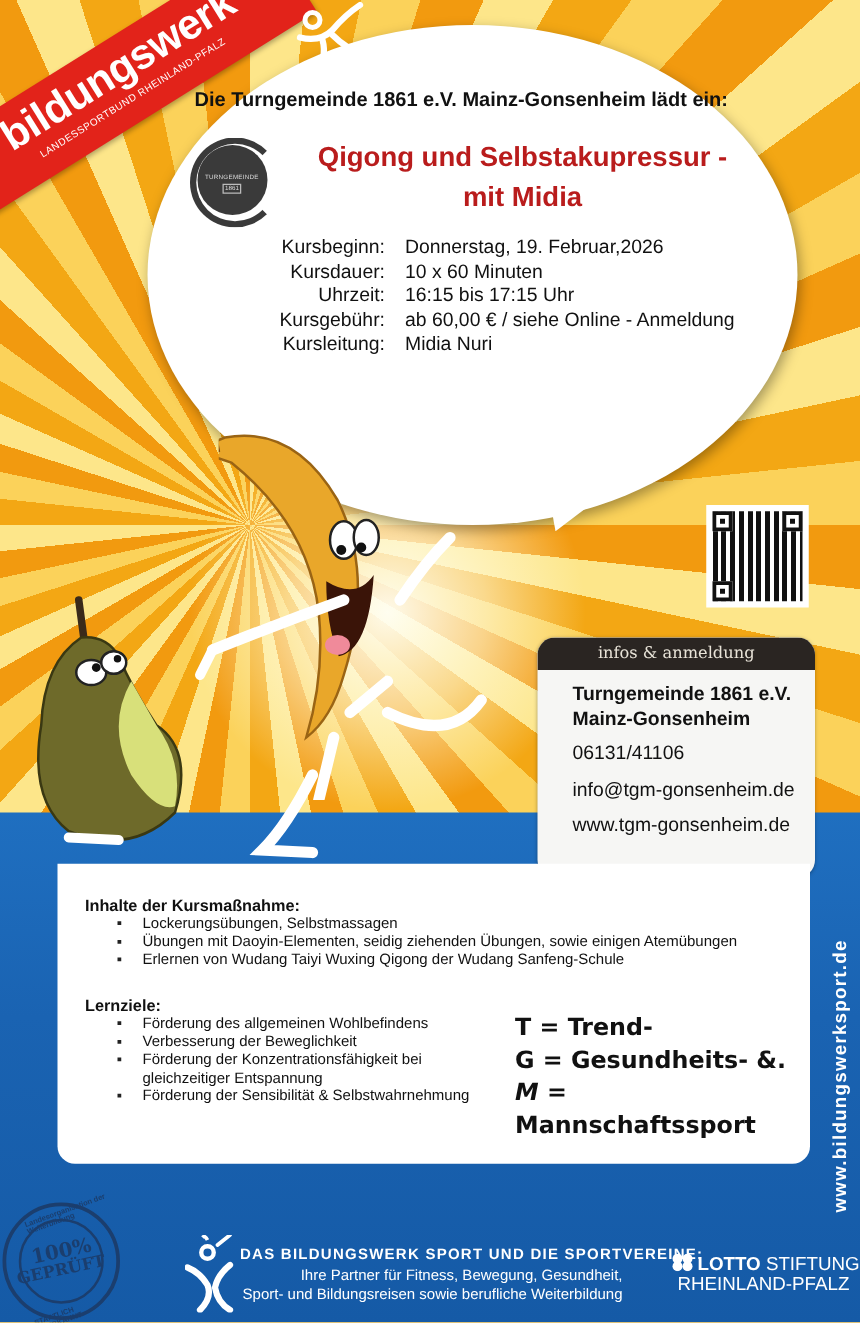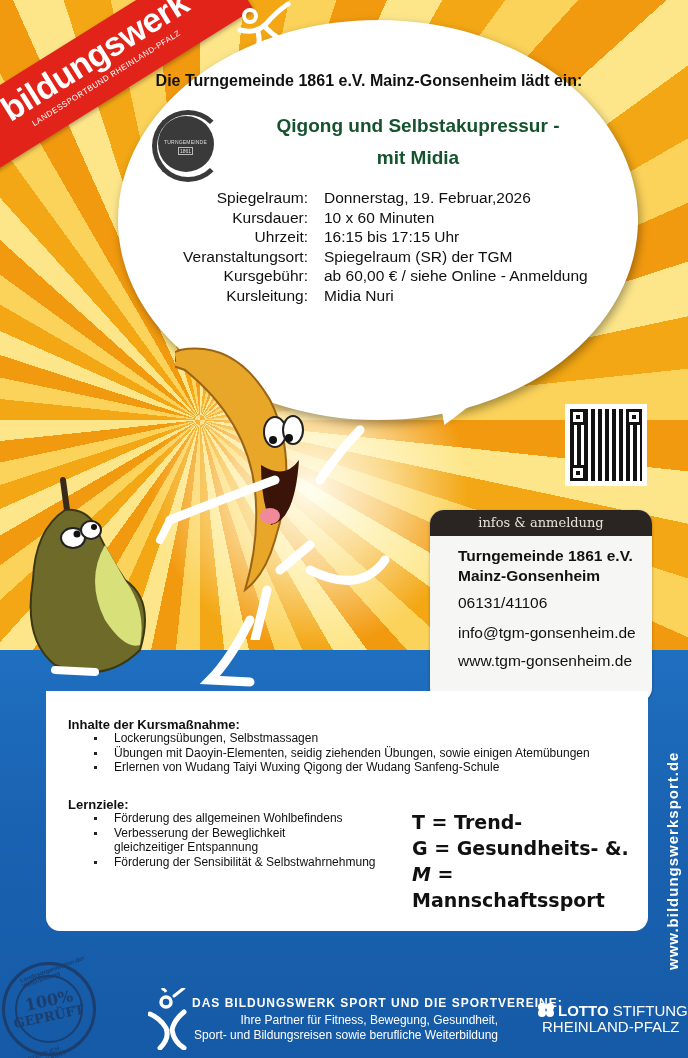--- a/index.html
+++ b/index.html
@@ -25,21 +25,21 @@
       background: #fff; border-radius: 50% / 50%; box-shadow: 2px 4px 10px rgba(0,0,0,0.35); }
     .bubble-tail { position: absolute; left: 430px; top: 345px; width: 120px; height: 80px; background: #fff;
       clip-path: polygon(0 0, 100% 0, 12% 100%); }
     .intro { position: absolute; left: 0; top: 72px; width: 688px; text-align: center; font-weight: bold; font-size: 16px; color: #111; padding-left: 50px; box-sizing: border-box; }
 
     .tgm-logo { position: absolute; left: 158px; top: 116px; width: 56px; height: 56px; border-radius: 50%; background: #3a3a3a; }
     .tgm-logo .ring { position: absolute; left: -6px; top: -6px; width: 62px; height: 62px; border-radius: 50%; border: 5px solid #3a3a3a; border-right-color: transparent; }
     .tgm-logo .t1 { position: absolute; left: 6px; top: 23px; font-size: 5px; color: #ddd; letter-spacing: 0.2px; }
     .tgm-logo .t2 { position: absolute; left: 20px; top: 31px; font-size: 5px; color: #ddd; border: 1px solid #bbb; padding: 0 1px; }
 
-    .title { position: absolute; left: 218px; top: 110px; width: 400px; text-align: center; font-weight: bold; font-size: 19px; line-height: 32px; color: #14532d; }
+    .title { position: absolute; left: 218px; top: 110px; width: 400px; text-align: center; font-weight: bold; font-size: 22px; line-height: 32px; color: #b91c1c; }
 
     .details { position: absolute; left: 150px; top: 188px; font-size: 15.5px; color: #111; line-height: 19.6px; }
     .details .row { display: flex; }
     .details .lbl { width: 158px; text-align: right; padding-right: 16px; }
     .details .val { white-space: nowrap; }
 
     
     .qr { position: absolute; left: 565px; top: 404px; width: 82px; height: 82px; background: #fff; padding: 5px; box-sizing: border-box; }
     .qr-grid { width: 72px; height: 72px; background:
       repeating-linear-gradient(90deg, #111 0 4px, transparent 4px 7px),
@@ -115,34 +115,30 @@
     <span class="t2">1861</span>
   </div>
 
   <div class="title">
     <div>Qigong und Selbstakupressur -</div>
     <div>mit Midia</div>
   </div>
 
   <div class="details">
     <div class="row">
-      <span class="lbl">Spiegelraum:</span>
+      <span class="lbl">Kursbeginn:</span>
       <span class="val">Donnerstag, 19. Februar,2026</span>
     </div>
     <div class="row">
       <span class="lbl">Kursdauer:</span>
       <span class="val">10 x 60 Minuten</span>
     </div>
     <div class="row">
       <span class="lbl">Uhrzeit:</span>
       <span class="val">16:15 bis 17:15 Uhr</span>
-    </div>
-    <div class="row">
-      <span class="lbl">Veranstaltungsort:</span>
-      <span class="val">Spiegelraum (SR) der TGM</span>
     </div>
     <div class="row">
       <span class="lbl">Kursgebühr:</span>
       <span class="val">ab 60,00 € / siehe Online - Anmeldung</span>
     </div>
     <div class="row">
       <span class="lbl">Kursleitung:</span>
       <span class="val">Midia Nuri</span>
     </div>
   </div>
@@ -200,20 +196,21 @@
     <div class="h" style="top:26px">Inhalte der Kursmaßnahme:</div>
     <ul style="top:40px">
       <li>Lockerungsübungen, Selbstmassagen</li>
       <li>Übungen mit Daoyin-Elementen, seidig ziehenden Übungen, sowie einigen Atemübungen</li>
       <li>Erlernen von Wudang Taiyi Wuxing Qigong der Wudang Sanfeng-Schule</li>
     </ul>
     <div class="h" style="top:106px">Lernziele:</div>
     <ul style="top:120px">
       <li>Förderung des allgemeinen Wohlbefindens</li>
       <li>Verbesserung der Beweglichkeit</li>
+      <li>Förderung der Konzentrationsfähigkeit bei</li>
       <li class="cont">gleichzeitiger Entspannung</li>
       <li>Förderung der Sensibilität &amp; Selbstwahrnehmung</li>
     </ul>
     <div class="tgm-legend">
       <div>T = Trend-</div>
       <div>G = Gesundheits- &amp;.</div>
       <div><span class="it">M</span><span> = Mannschaftssport</span></div>
     </div>
   </div>
 

